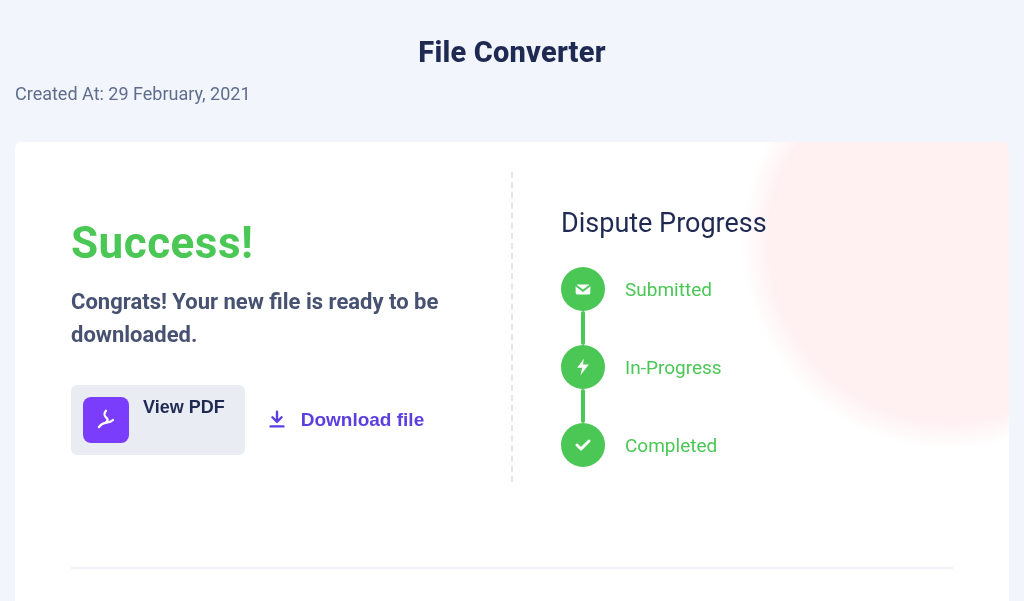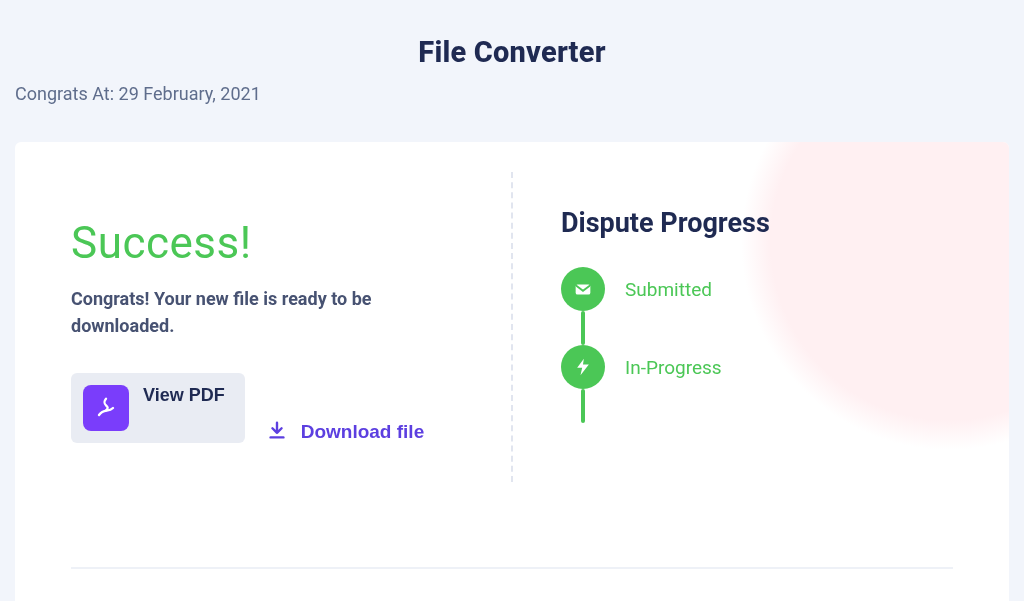--- a/index.html
+++ b/index.html
@@ -65,27 +65,27 @@
     position: absolute;
     top: 30px;
     left: 496px;
     width: 0;
     height: 310px;
     border-left: 2px dashed #e1e5ef;
     z-index: 0;
   }
   .success-title {
     font-size: 44px;
-    font-weight: 400;
+    font-weight: 700;
     color: #4bc756;
     letter-spacing: 0.5px;
     margin-bottom: 16px;
   }
   .success-msg {
-    font-size: 18px;
+    font-size: 22px;
     font-weight: 700;
     color: #475272;
     line-height: 1.5;
     margin-bottom: 34px;
     max-width: 380px;
   }
   .actions {
     display: flex;
     align-items: stretch;
     gap: 20px;
@@ -107,40 +107,40 @@
     width: 46px;
     height: 46px;
     border-radius: 8px;
     background: #7a3dfb;
     display: flex;
     align-items: center;
     justify-content: center;
   }
   .btn-download {
     display: inline-flex;
-    align-items: flex-end;
+    align-items: center;
     gap: 12px;
     background: transparent;
     border: none;
     color: #5c3fe0;
     font-size: 19px;
     font-weight: 800;
     cursor: pointer;
   }
   .dl-ic {
     width: 24px;
     height: 24px;
     display: inline-flex;
     align-items: center;
     justify-content: center;
   }
   
   .progress-title {
     font-size: 27px;
-    font-weight: 700;
+    font-weight: 400;
     color: #1f2a52;
     margin-top: -10px;
     margin-bottom: 28px;
   }
   .steps {
     display: flex;
     flex-direction: column;
     gap: 0;
   }
   .step {
@@ -179,21 +179,21 @@
     background: #eef1f7;
     z-index: 1;
   }
 </style>
 </head>
 <body>
 
 <div class="page">
   <h1 class="page-title">File Converter</h1>
   <div class="page-meta">
-    <span>Congrats At: </span><span>29 February, 2021</span>
+    <span>Created At: </span><span>29 February, 2021</span>
   </div>
 
   <div class="card">
     <div class="divider"></div>
 
     <div class="columns">
 
       <div class="left">
         <div class="success-title">Success!</div>
         <div class="success-msg">Congrats! Your new file is ready to be downloaded.</div>
@@ -241,19 +241,27 @@
           <div class="step">
             <div class="step-circle">
               <svg width="20" height="20" viewBox="0 0 24 24">
                 <path d="M13 2 L5 13 L11 13 L9 22 L19 9 L12 9 Z" fill="white"></path>
               </svg>
             </div>
             <div class="step-label">In-Progress</div>
           </div>
           <div class="step-connector"></div>
 
+          <div class="step">
+            <div class="step-circle">
+              <svg width="24" height="24" viewBox="0 0 24 24">
+                <path d="M6 12 L10 16 L18 8" stroke="white" stroke-width="3" fill="none" stroke-linecap="round" stroke-linejoin="round"></path>
+              </svg>
+            </div>
+            <div class="step-label">Completed</div>
+          </div>
         </div>
       </div>
     </div>
 
     <div class="hr-bottom"></div>
   </div>
 </div>
 
 </body></html>

